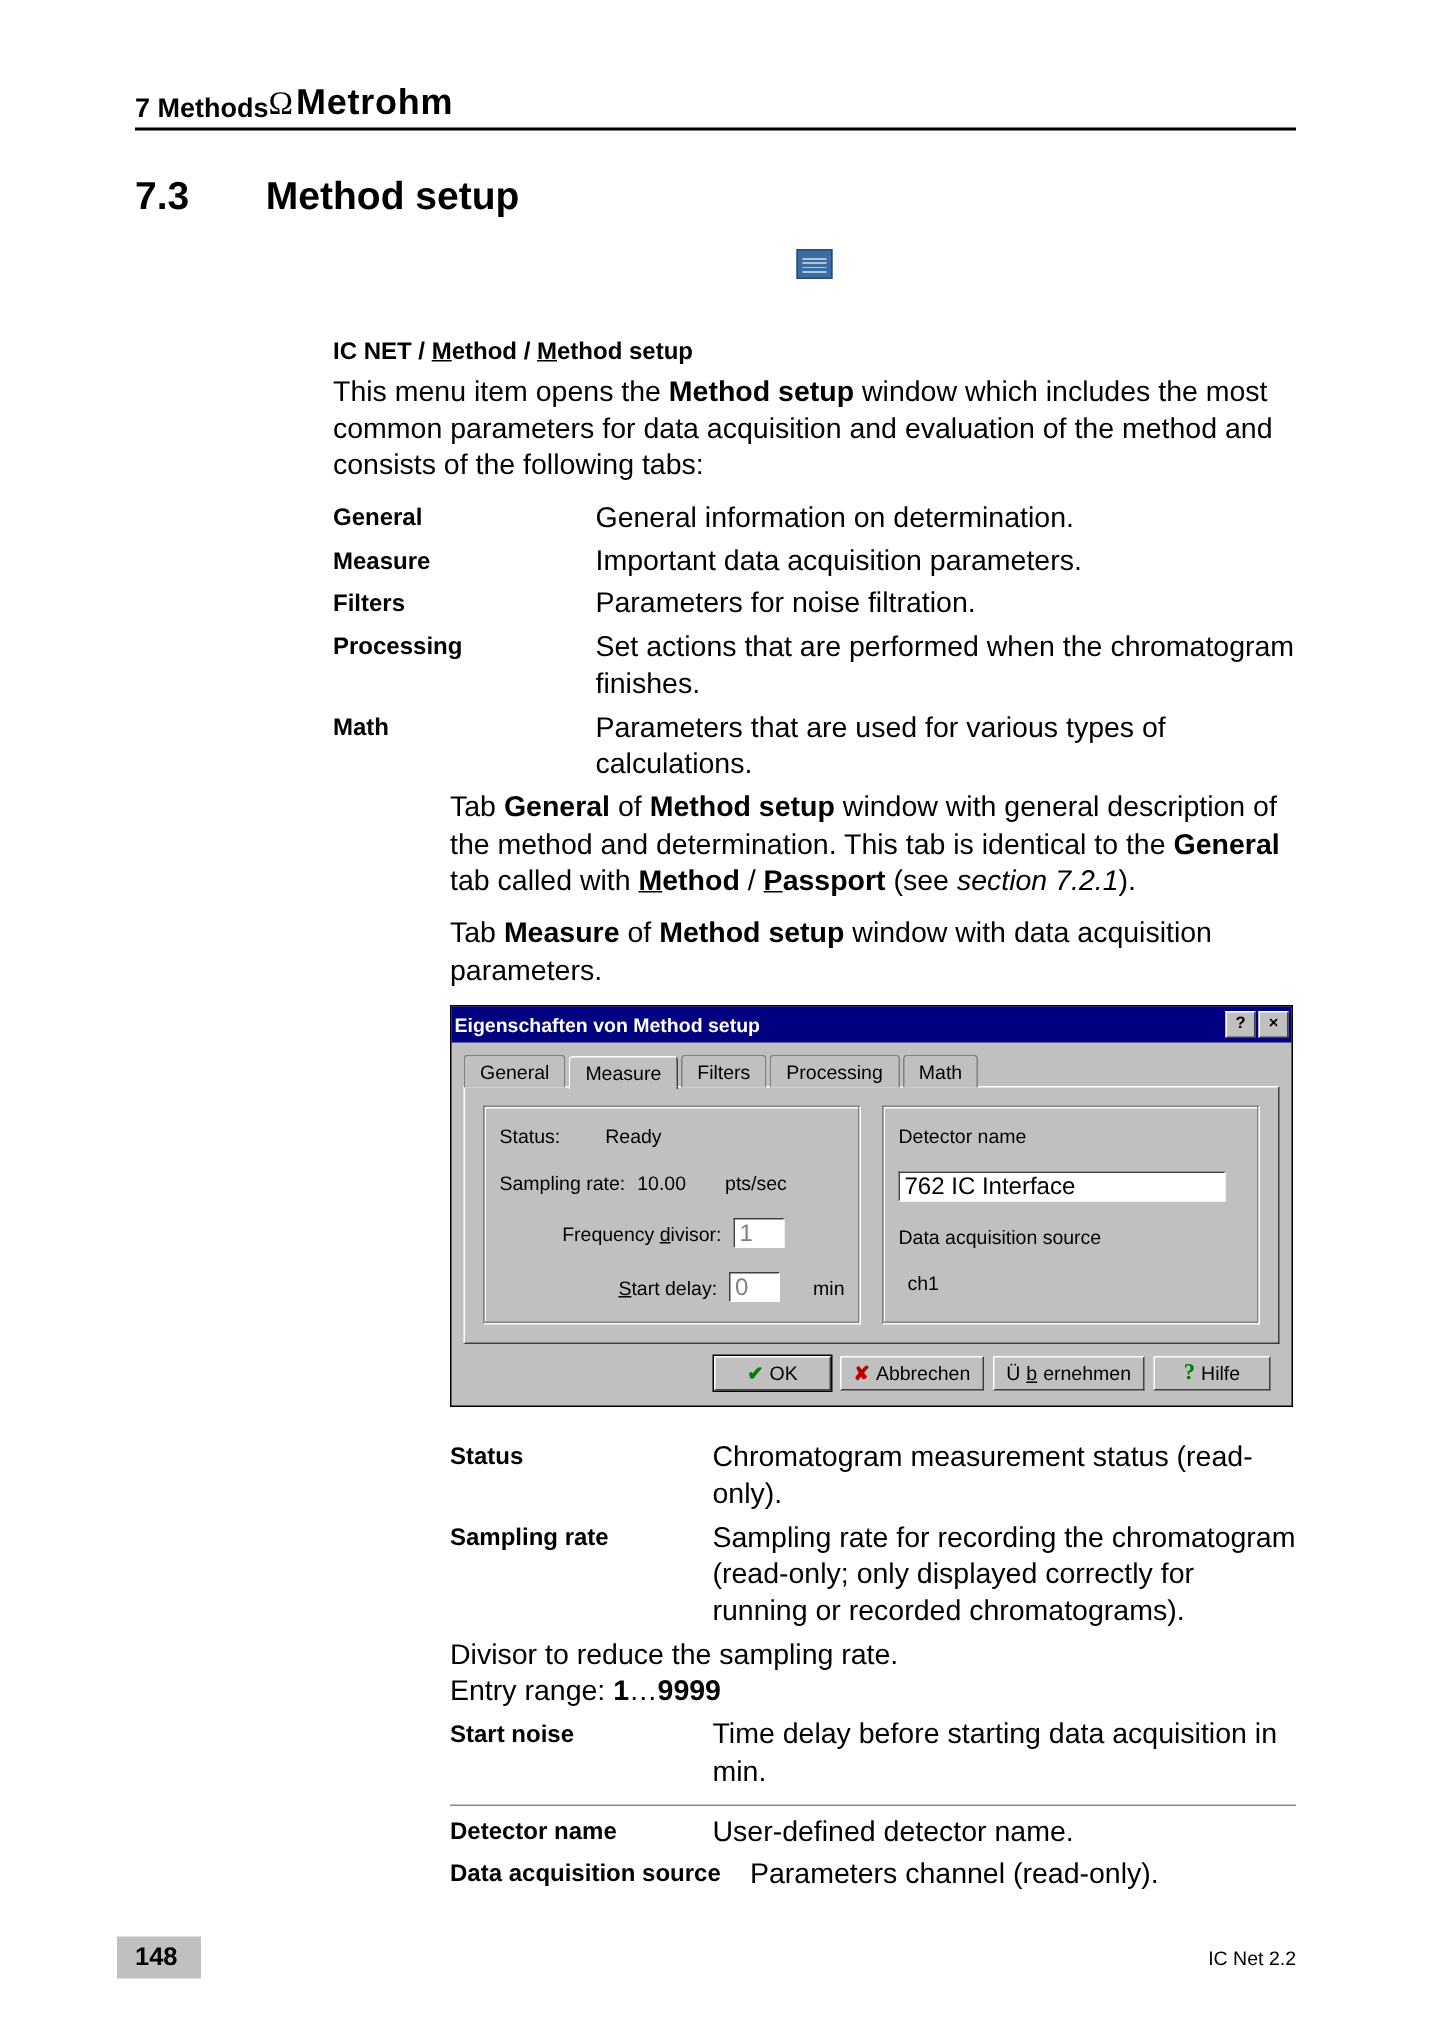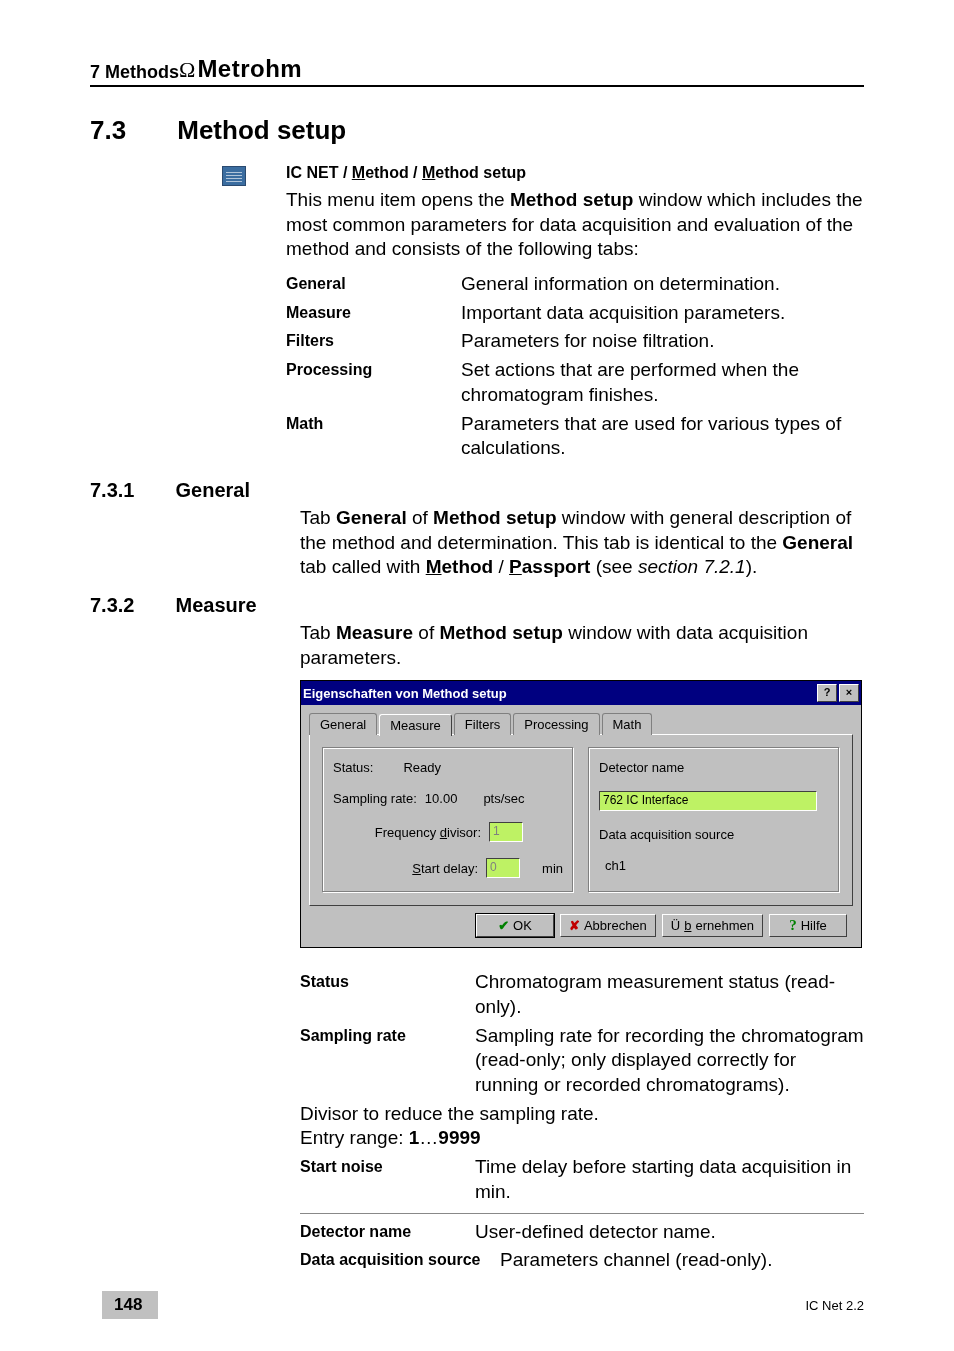--- a/index.html
+++ b/index.html
@@ -55,23 +55,24 @@
     font-weight: 900;
     margin-top: 14px;
     margin-bottom: 4px;
   }
   .h-sub .num { display:inline-block; width: 80px; }
   .content-col {
     margin-left: 210px;
   }
   .icon-row {
     display: flex;
-    align-items: flex-start;
+    align-items: center;
     gap: 40px;
     margin-left: 132px;
+    flex-direction: column;
   }
   .icon-box {
     width: 22px;
     height: 18px;
     background: #3b6da0;
     border: 1px solid #2a4a70;
     position: relative;
     flex: 0 0 auto;
     margin-top: 2px;
   }
@@ -200,26 +201,26 @@
     color: #000;
   }
   .gb-row:last-child { margin-bottom: 2px; }
   .gb-label { }
   .gb-value { }
   .sunken-input {
     border-top: 1px solid #404040;
     border-left: 1px solid #404040;
     border-right: 1px solid #fff;
     border-bottom: 1px solid #fff;
-    background: #bef264;
+    background: #ffffff;
     padding: 1px 3px;
     min-width: 26px;
     height: 16px;
     color: #808080;
-    font-size: 12px;
+    font-size: 16px;
   }
   .sunken-input.wide { width: 210px; color:#000; }
   .dlg-btn-row {
     display: flex;
     justify-content: flex-end;
     gap: 6px;
     padding: 8px 6px 4px 6px;
   }
   .dlg-btn {
     border-top: 1px solid #fff;
@@ -239,21 +240,21 @@
     box-shadow: 0 0 0 1px #000;
   }
   .check { color: #008000; font-weight: bold; }
   .cross { color: #c00000; font-weight: bold; }
   .qmark { color: #008000; font-weight: bold; font-family: serif; font-size:15px; }
   .und { text-decoration: underline; }
 
   .footer {
     position: absolute;
     bottom: 32px;
-    left: 102px;
+    left: 78px;
     right: 90px;
     display: flex;
     justify-content: space-between;
     align-items: center;
     font-size: 13px;
     margin-top: 48px;
   }
   .pagenum-box {
     background: #c0c0c0;
     padding: 4px 16px 4px 12px;
@@ -307,32 +308,24 @@
             <div class="deflist-desc">Set actions that are performed when the chromatogram finishes.</div>
           </div>
         <div class="deflist-row">
             <div class="deflist-term">Math</div>
             <div class="deflist-desc">Parameters that are used for various types of calculations.</div>
           </div>
       </div>
     </div>
   </div>
 
-  <div class="h-sub">
-    <span class="num">7.3.1</span>
-    <span>General</span>
-  </div>
   <div class="content-col body-text">
     <span>Tab </span><span class="bold">General</span><span> of </span><span class="bold">Method setup</span><span> window with general description of the method and determination. This tab is identical to the </span><span class="bold">General</span><span> tab called with </span><span class="bold"><span class="und">M</span><span>ethod</span></span> / <span class="bold"><span class="und">P</span><span>assport</span></span><span> (see </span><span class="italic">section 7.2.1</span><span>).</span>
   </div>
 
-  <div class="h-sub">
-    <span class="num">7.3.2</span>
-    <span>Measure</span>
-  </div>
   <div class="content-col body-text">
     <span>Tab </span><span class="bold">Measure</span><span> of </span><span class="bold">Method setup</span><span> window with data acquisition parameters.</span>
   </div>
 
   <div class="content-col">
     <div class="dialog">
       <div class="dlg-title">
         <span>Eigenschaften von Method setup</span>
         <div class="dlg-title-btns">
           <div class="dlg-title-btn">?</div>

